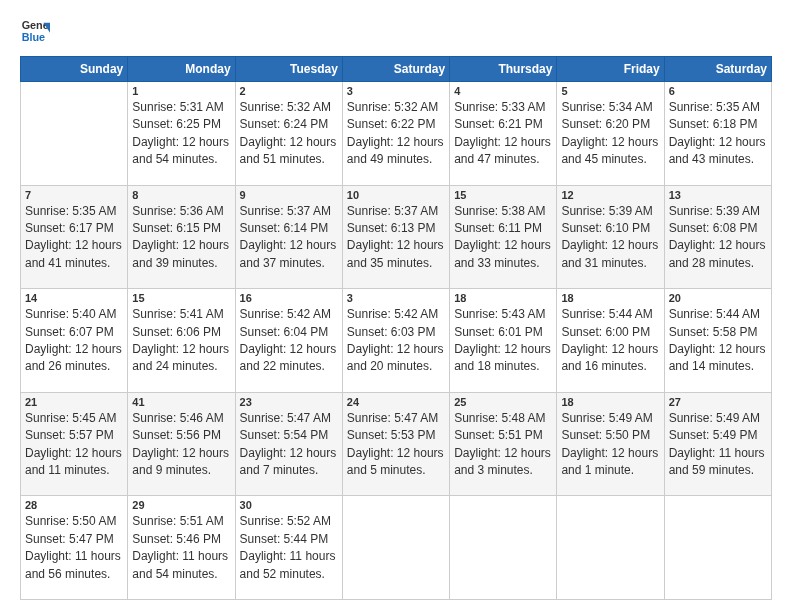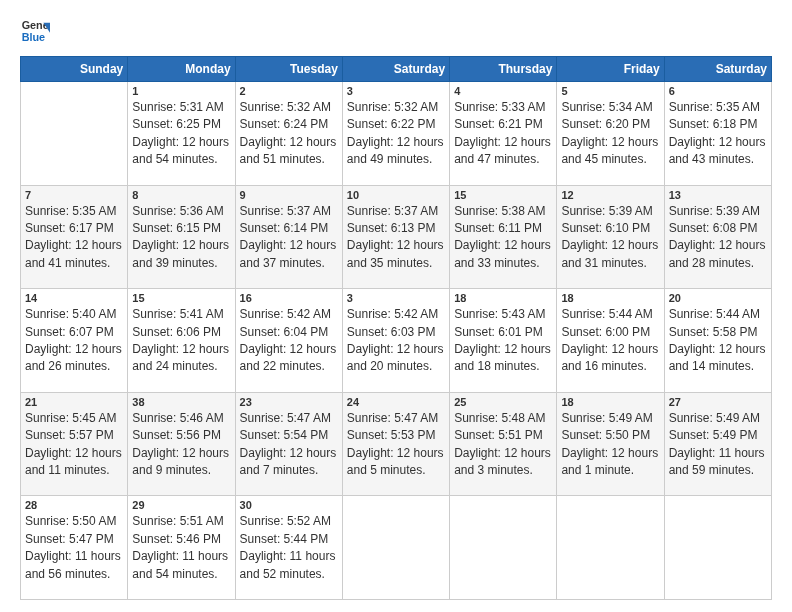--- a/index.html
+++ b/index.html
@@ -206,21 +206,21 @@
             <span class="day-num">20</span>
             <div class="day-info">Sunrise: 5:44 AM<br>Sunset: 5:58 PM<br>Daylight: 12 hours and 14 minutes.</div>
           </td>
         </tr>
         <tr>
           <td>
             <span class="day-num">21</span>
             <div class="day-info">Sunrise: 5:45 AM<br>Sunset: 5:57 PM<br>Daylight: 12 hours and 11 minutes.</div>
           </td>
           <td>
-            <span class="day-num">38</span>
+            <span class="day-num">41</span>
             <div class="day-info">Sunrise: 5:46 AM<br>Sunset: 5:56 PM<br>Daylight: 12 hours and 9 minutes.</div>
           </td>
           <td>
             <span class="day-num">23</span>
             <div class="day-info">Sunrise: 5:47 AM<br>Sunset: 5:54 PM<br>Daylight: 12 hours and 7 minutes.</div>
           </td>
           <td>
             <span class="day-num">24</span>
             <div class="day-info">Sunrise: 5:47 AM<br>Sunset: 5:53 PM<br>Daylight: 12 hours and 5 minutes.</div>
           </td>

